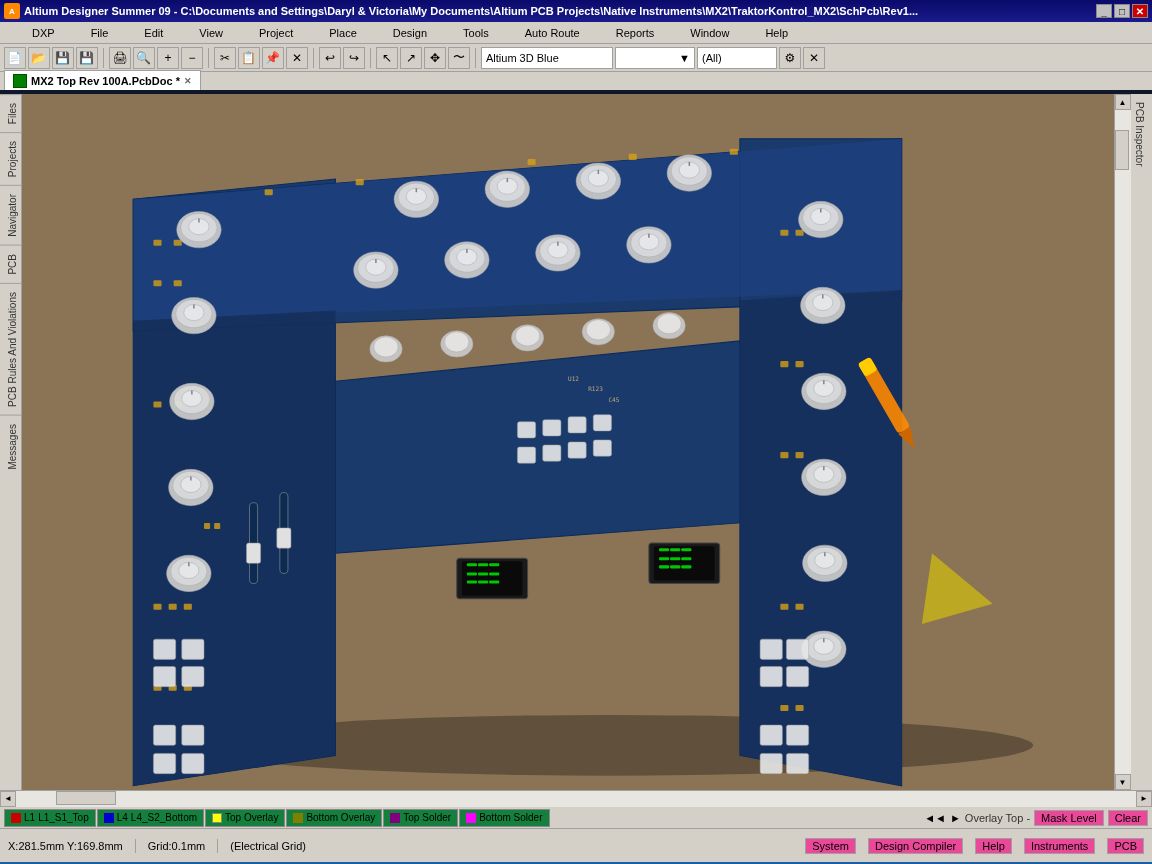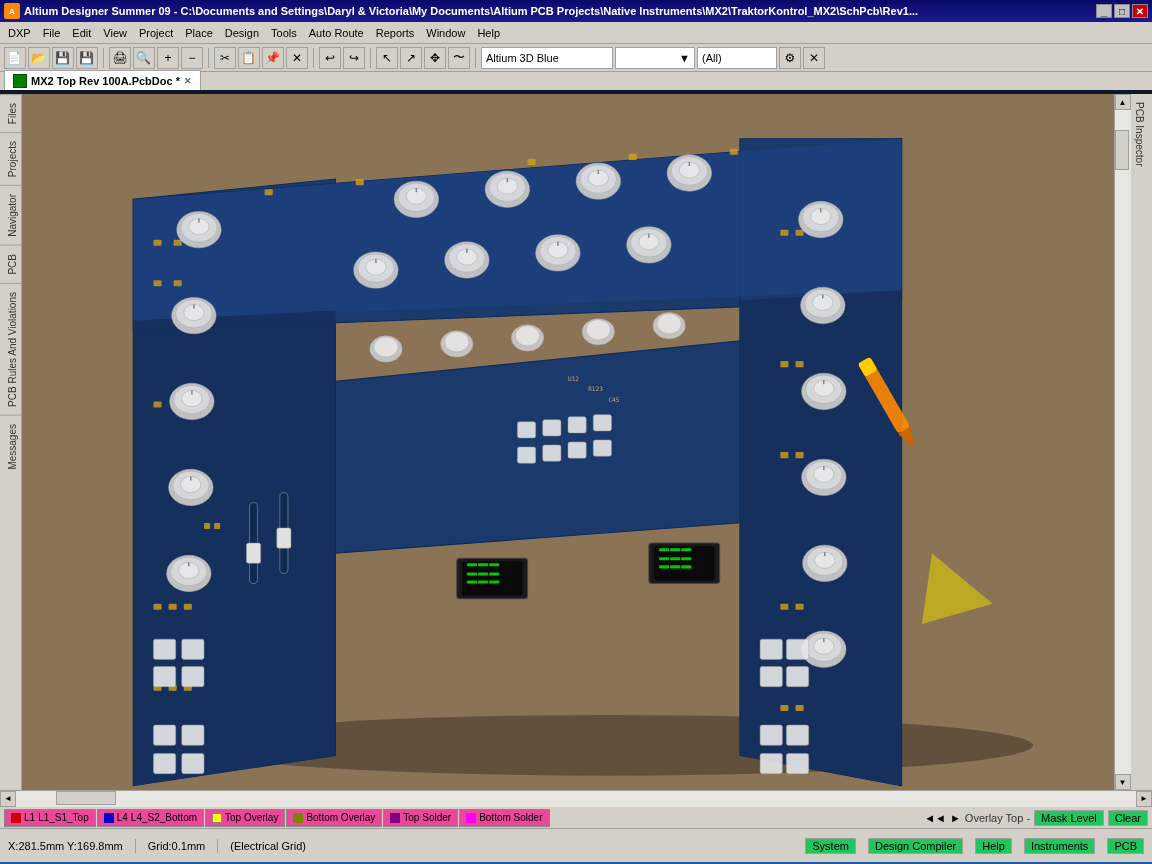--- a/index.html
+++ b/index.html
@@ -35,20 +35,21 @@
       display: flex;
       align-items: center;
       padding: 0 2px;
       border-bottom: 1px solid #a0a0a0;
       font-size: 11px;
     }
     .menu-item {
       padding: 2px 6px;
       cursor: pointer;
       white-space: nowrap;
+      margin-left: 24px;
     }
 
     
     #toolbar {
       height: 28px;
       background: #d4d0c8;
       display: flex;
       align-items: center;
       padding: 2px 4px;
       border-bottom: 1px solid #a0a0a0;
@@ -177,41 +178,41 @@
       overflow: hidden;
       flex-wrap: nowrap;
     }
     .layer-tab {
       height: 18px;
       padding: 0 6px;
       border: 1px solid #888;
       display: flex; align-items: center; gap: 3px;
       cursor: pointer; font-size: 10px;
       margin-right: 1px;
-      background: #ec4899;
+      background: #15803d;
       white-space: nowrap;
     }
     .layer-color { width: 10px; height: 10px; display: inline-block; }
     .layer-tabs-right { margin-left: auto; display: flex; align-items: center; gap: 4px; }
 
     
     #status-bar {
       height: 34px;
       background: #d4d0c8;
       display: flex;
       align-items: center;
       padding: 0 8px;
       border-top: 1px solid #a0a0a0;
       font-size: 11px;
       gap: 8px;
     }
     .status-section { display: flex; align-items: center; gap: 4px; }
     .status-sep { width: 1px; height: 14px; background: #a0a0a0; margin: 0 4px; }
     .status-right { margin-left: auto; display: flex; align-items: center; gap: 12px; }
-    .status-btn { padding: 1px 6px; background: #22c55e; border: 1px solid #a0a0a0; cursor: pointer; font-size: 11px; }
+    .status-btn { padding: 1px 6px; background: #ec4899; border: 1px solid #a0a0a0; cursor: pointer; font-size: 11px; }
 
     
     #taskbar {
       height: 30px;
       background: linear-gradient(to bottom, #1a5fa8, #0a3f7a);
       display: flex;
       align-items: center;
       padding: 0 4px;
       gap: 2px;
     }

